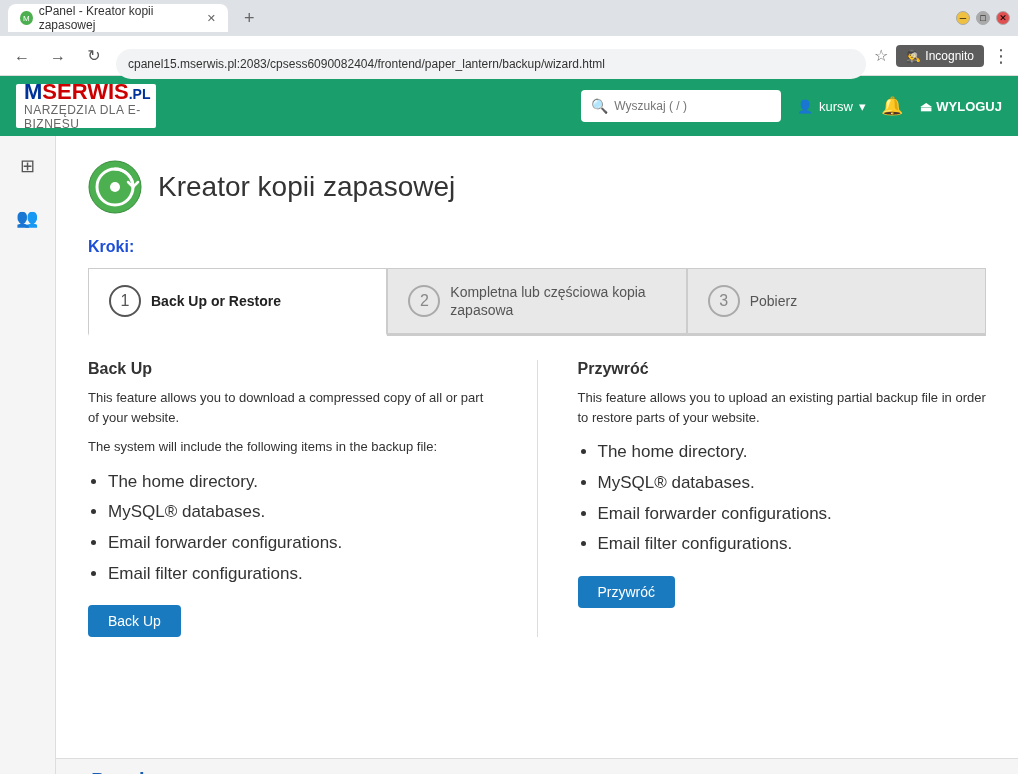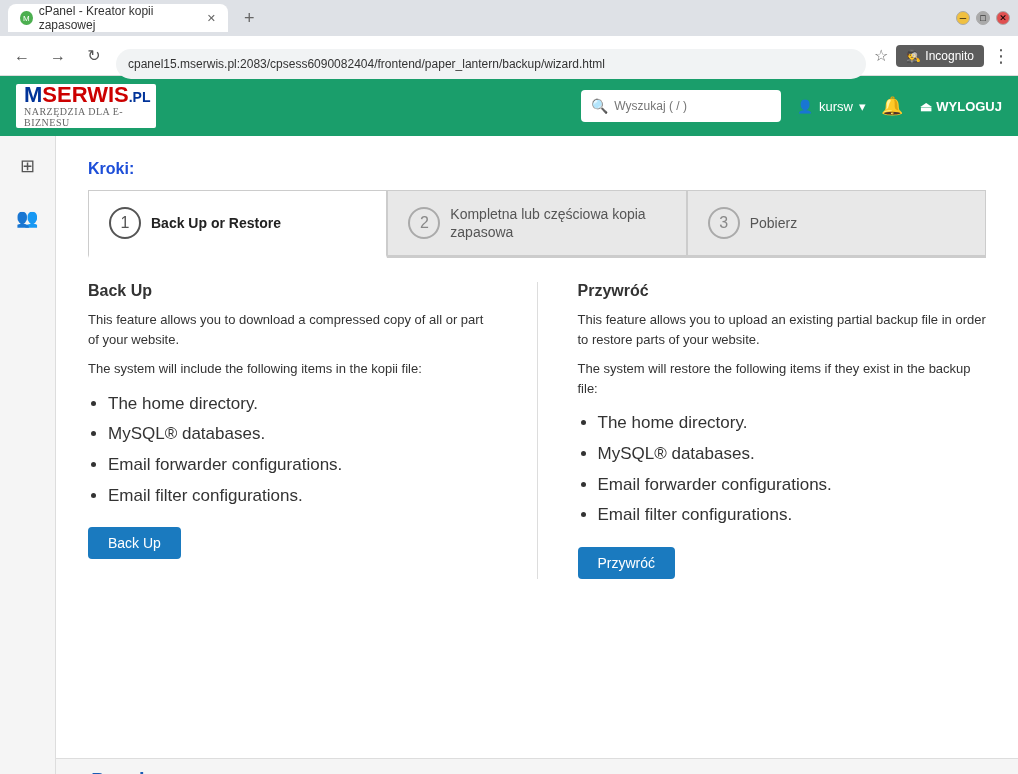--- a/index.html
+++ b/index.html
@@ -170,24 +170,23 @@
     }
     .logo-mserwis {
       font-size: 22px;
       font-weight: bold;
       color: #003399;
       line-height: 1;
     }
     .logo-mserwis span { color: #cc0000; text-align: center; }
     .logo-mserwis .pl { color: #003399; font-size: 14px; }
     .logo-tagline {
-      font-size: 10px;
+      font-size: 12px;
       color: #666;
       letter-spacing: 0.5px;
-      font-family: Liberation Serif, serif;
     }
     .topbar-spacer { flex: 1; }
     .search-box {
       display: flex;
       align-items: center;
       background: #fff;
       border-radius: 4px;
       padding: 0 10px;
       height: 32px;
       gap: 6px;
@@ -438,20 +437,32 @@
       <span>⊞</span>
     </div>
     <div class="sidebar-icon">
       <span>👥</span>
     </div>
   </div>
 
   <div style="flex:1; display:flex; flex-direction:column;">
     <div class="main-content">
 
+      <div class="page-header">
+        <div class="page-icon">
+          <svg viewBox="0 0 54 54" xmlns="http://www.w3.org/2000/svg">
+            <circle cx="27" cy="27" r="26" fill="#4caf50" stroke="#388e3c" stroke-width="1"></circle>
+            <circle cx="27" cy="27" r="18" fill="none" stroke="#fff" stroke-width="3"></circle>
+            <path d="M27 9 A18 18 0 0 1 45 27" fill="none" stroke="#fff" stroke-width="3" stroke-linecap="round"></path>
+            <polyline points="40,22 45,27 50,22" fill="none" stroke="#fff" stroke-width="2.5" stroke-linecap="round" stroke-linejoin="round"></polyline>
+            <circle cx="27" cy="27" r="5" fill="#fff"></circle>
+          </svg>
+        </div>
+        <h1 class="page-title">Kreator kopii zapasowej</h1>
+      </div>
 
       <div class="steps-label">Kroki:</div>
 
       <div class="steps-bar">
         <div class="step-tab active">
           <div class="step-number">1</div>
           <div class="step-label">Back Up or Restore</div>
         </div>
         <div class="step-tab">
           <div class="step-number">2</div>
@@ -461,36 +472,35 @@
           <div class="step-number">3</div>
           <div class="step-label">Pobierz</div>
         </div>
       </div>
 
       <div class="content-columns">
 
         <div class="col">
           <div class="col-title">Back Up</div>
           <p class="col-text">This feature allows you to download a compressed copy of all or part of your website.</p>
-          <p class="col-text">The system will include the following items in the kopii file:</p>
+          <p class="col-text">The system will include the following items in the backup file:</p>
           <ul>
             <li>The home directory.</li>
             <li>MySQL® databases.</li>
             <li>Email forwarder configurations.</li>
             <li>Email filter configurations.</li>
           </ul>
           <button class="btn-blue">Back Up</button>
         </div>
 
         <div class="col-divider"></div>
 
         <div class="col">
           <div class="col-title">Przywróć</div>
           <p class="col-text">This feature allows you to upload an existing partial backup file in order to restore parts of your website.</p>
-          <p class="col-text">The system will restore the following items if they exist in the backup file:</p>
           <ul>
             <li>The home directory.</li>
             <li>MySQL® databases.</li>
             <li>Email forwarder configurations.</li>
             <li>Email filter configurations.</li>
           </ul>
           <button class="btn-blue">Przywróć</button>
         </div>
       </div>
     </div>

